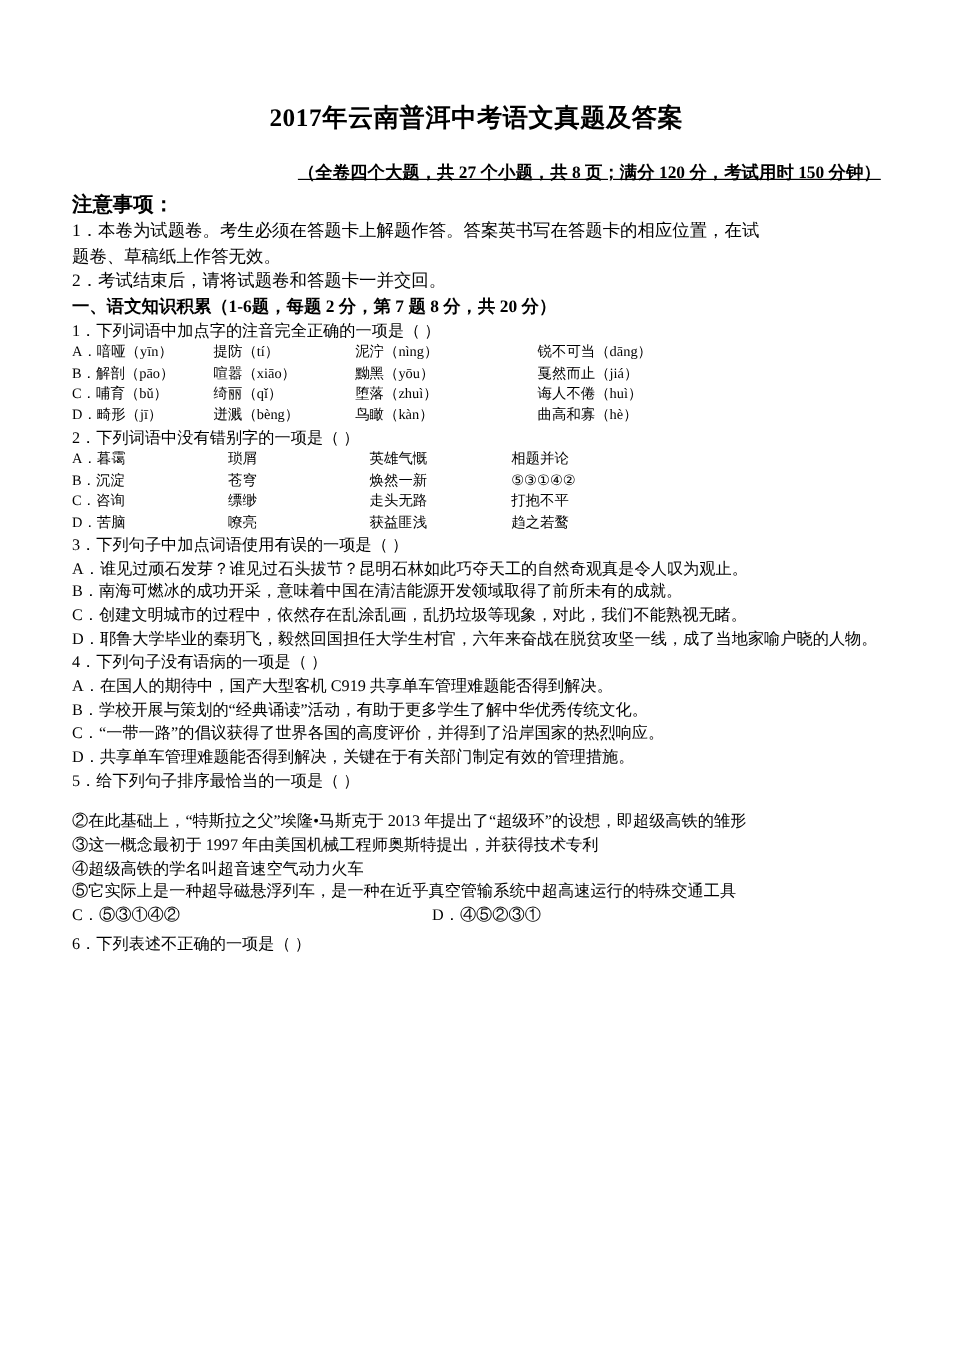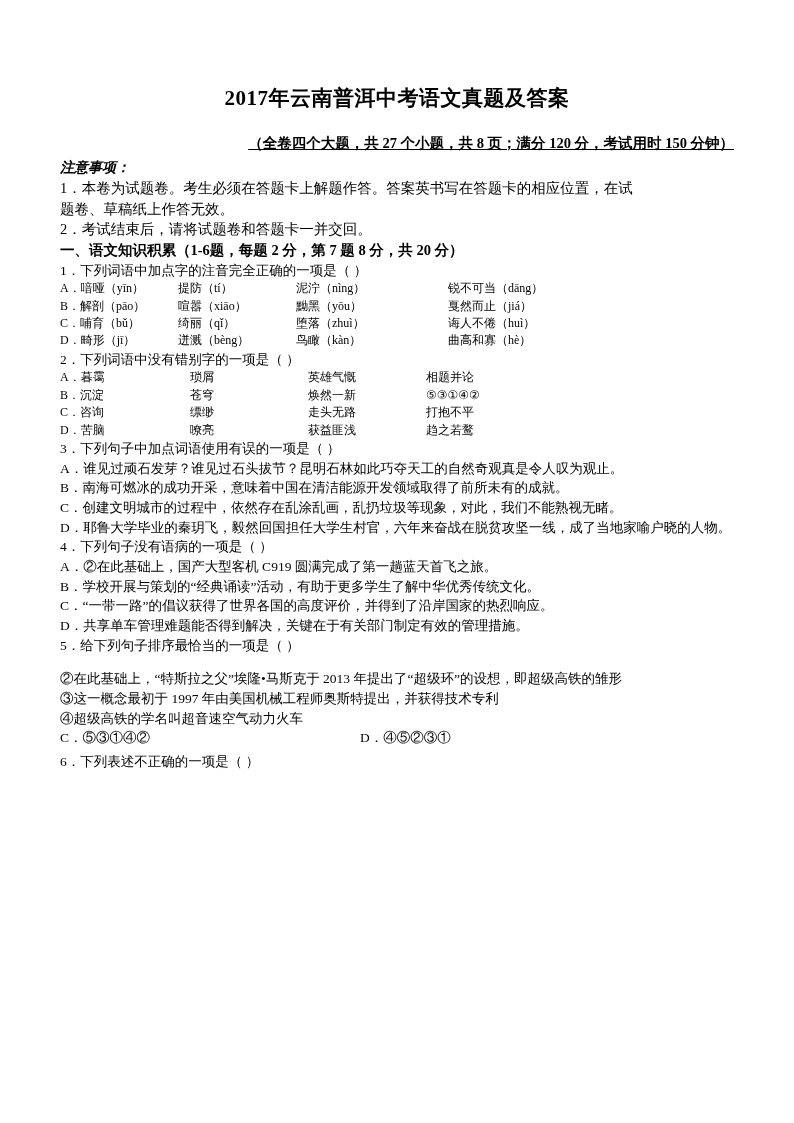--- a/index.html
+++ b/index.html
@@ -30,24 +30,23 @@
     font-family: "Liberation Serif", "DejaVu Serif", serif;
   }
   .subtitle {
     text-align: right;
     font-size: 14.5px;
     font-weight: bold;
     margin: 4px 0 6px 0;
     text-decoration: underline;
   }
   .notice-head {
-    font-size: 14px;
+    font-size: 17px;
     font-weight: bold;
     margin: 2px 0 1px 0;
-    font-style: italic;
   }
   .notice-line {
     font-size: 14.5px;
     font-weight: normal;
     line-height: 1.42;
     margin: 0;
   }
   .section-head {
     font-size: 14.5px;
     font-weight: bold;
@@ -157,30 +156,31 @@
     <span class="c o4">趋之若鹜</span>
   </div>
 
   <div class="q-line">3．下列句子中加点词语使用有误的一项是（        ）</div>
   <div class="para">A．谁见过顽石发芽？谁见过石头拔节？昆明石林如此巧夺天工的自然奇观真是令人叹为观止。</div>
   <div class="para">B．南海可燃冰的成功开采，意味着中国在清洁能源开发领域取得了前所未有的成就。</div>
   <div class="para">C．创建文明城市的过程中，依然存在乱涂乱画，乱扔垃圾等现象，对此，我们不能熟视无睹。</div>
   <div class="para">D．耶鲁大学毕业的秦玥飞，毅然回国担任大学生村官，六年来奋战在脱贫攻坚一线，成了当地家喻户晓的人物。</div>
 
   <div class="q-line">4．下列句子没有语病的一项是（        ）</div>
-  <div class="para">A．②在此基础上，国产大型客机 C919 圆满完成了第一趟蓝天首飞之旅。</div>
+  <div class="para">A．在国人的期待中，国产大型客机 C919 共享单车管理难题能否得到解决。</div>
   <div class="para">B．学校开展与策划的“经典诵读”活动，有助于更多学生了解中华优秀传统文化。</div>
   <div class="para">C．“一带一路”的倡议获得了世界各国的高度评价，并得到了沿岸国家的热烈响应。</div>
   <div class="para">D．共享单车管理难题能否得到解决，关键在于有关部门制定有效的管理措施。</div>
 
   <div class="q-line">5．给下列句子排序最恰当的一项是（        ）</div>
   <div class="gap-blank"></div>
   <div class="para">②在此基础上，“特斯拉之父”埃隆•马斯克于 2013 年提出了“超级环”的设想，即超级高铁的雏形</div>
   <div class="para">③这一概念最初于 1997 年由美国机械工程师奥斯特提出，并获得技术专利</div>
   <div class="para">④超级高铁的学名叫超音速空气动力火车</div>
+  <div class="para">⑤它实际上是一种超导磁悬浮列车，是一种在近乎真空管输系统中超高速运行的特殊交通工具</div>
   <div class="two-col">
     <span class="left">C．⑤③①④②</span>
     <span>D．④⑤②③①</span>
   </div>
 
   <div class="gap-sm"></div>
 
   <div class="q-line">6．下列表述不正确的一项是（        ）</div>
 
 </div>

